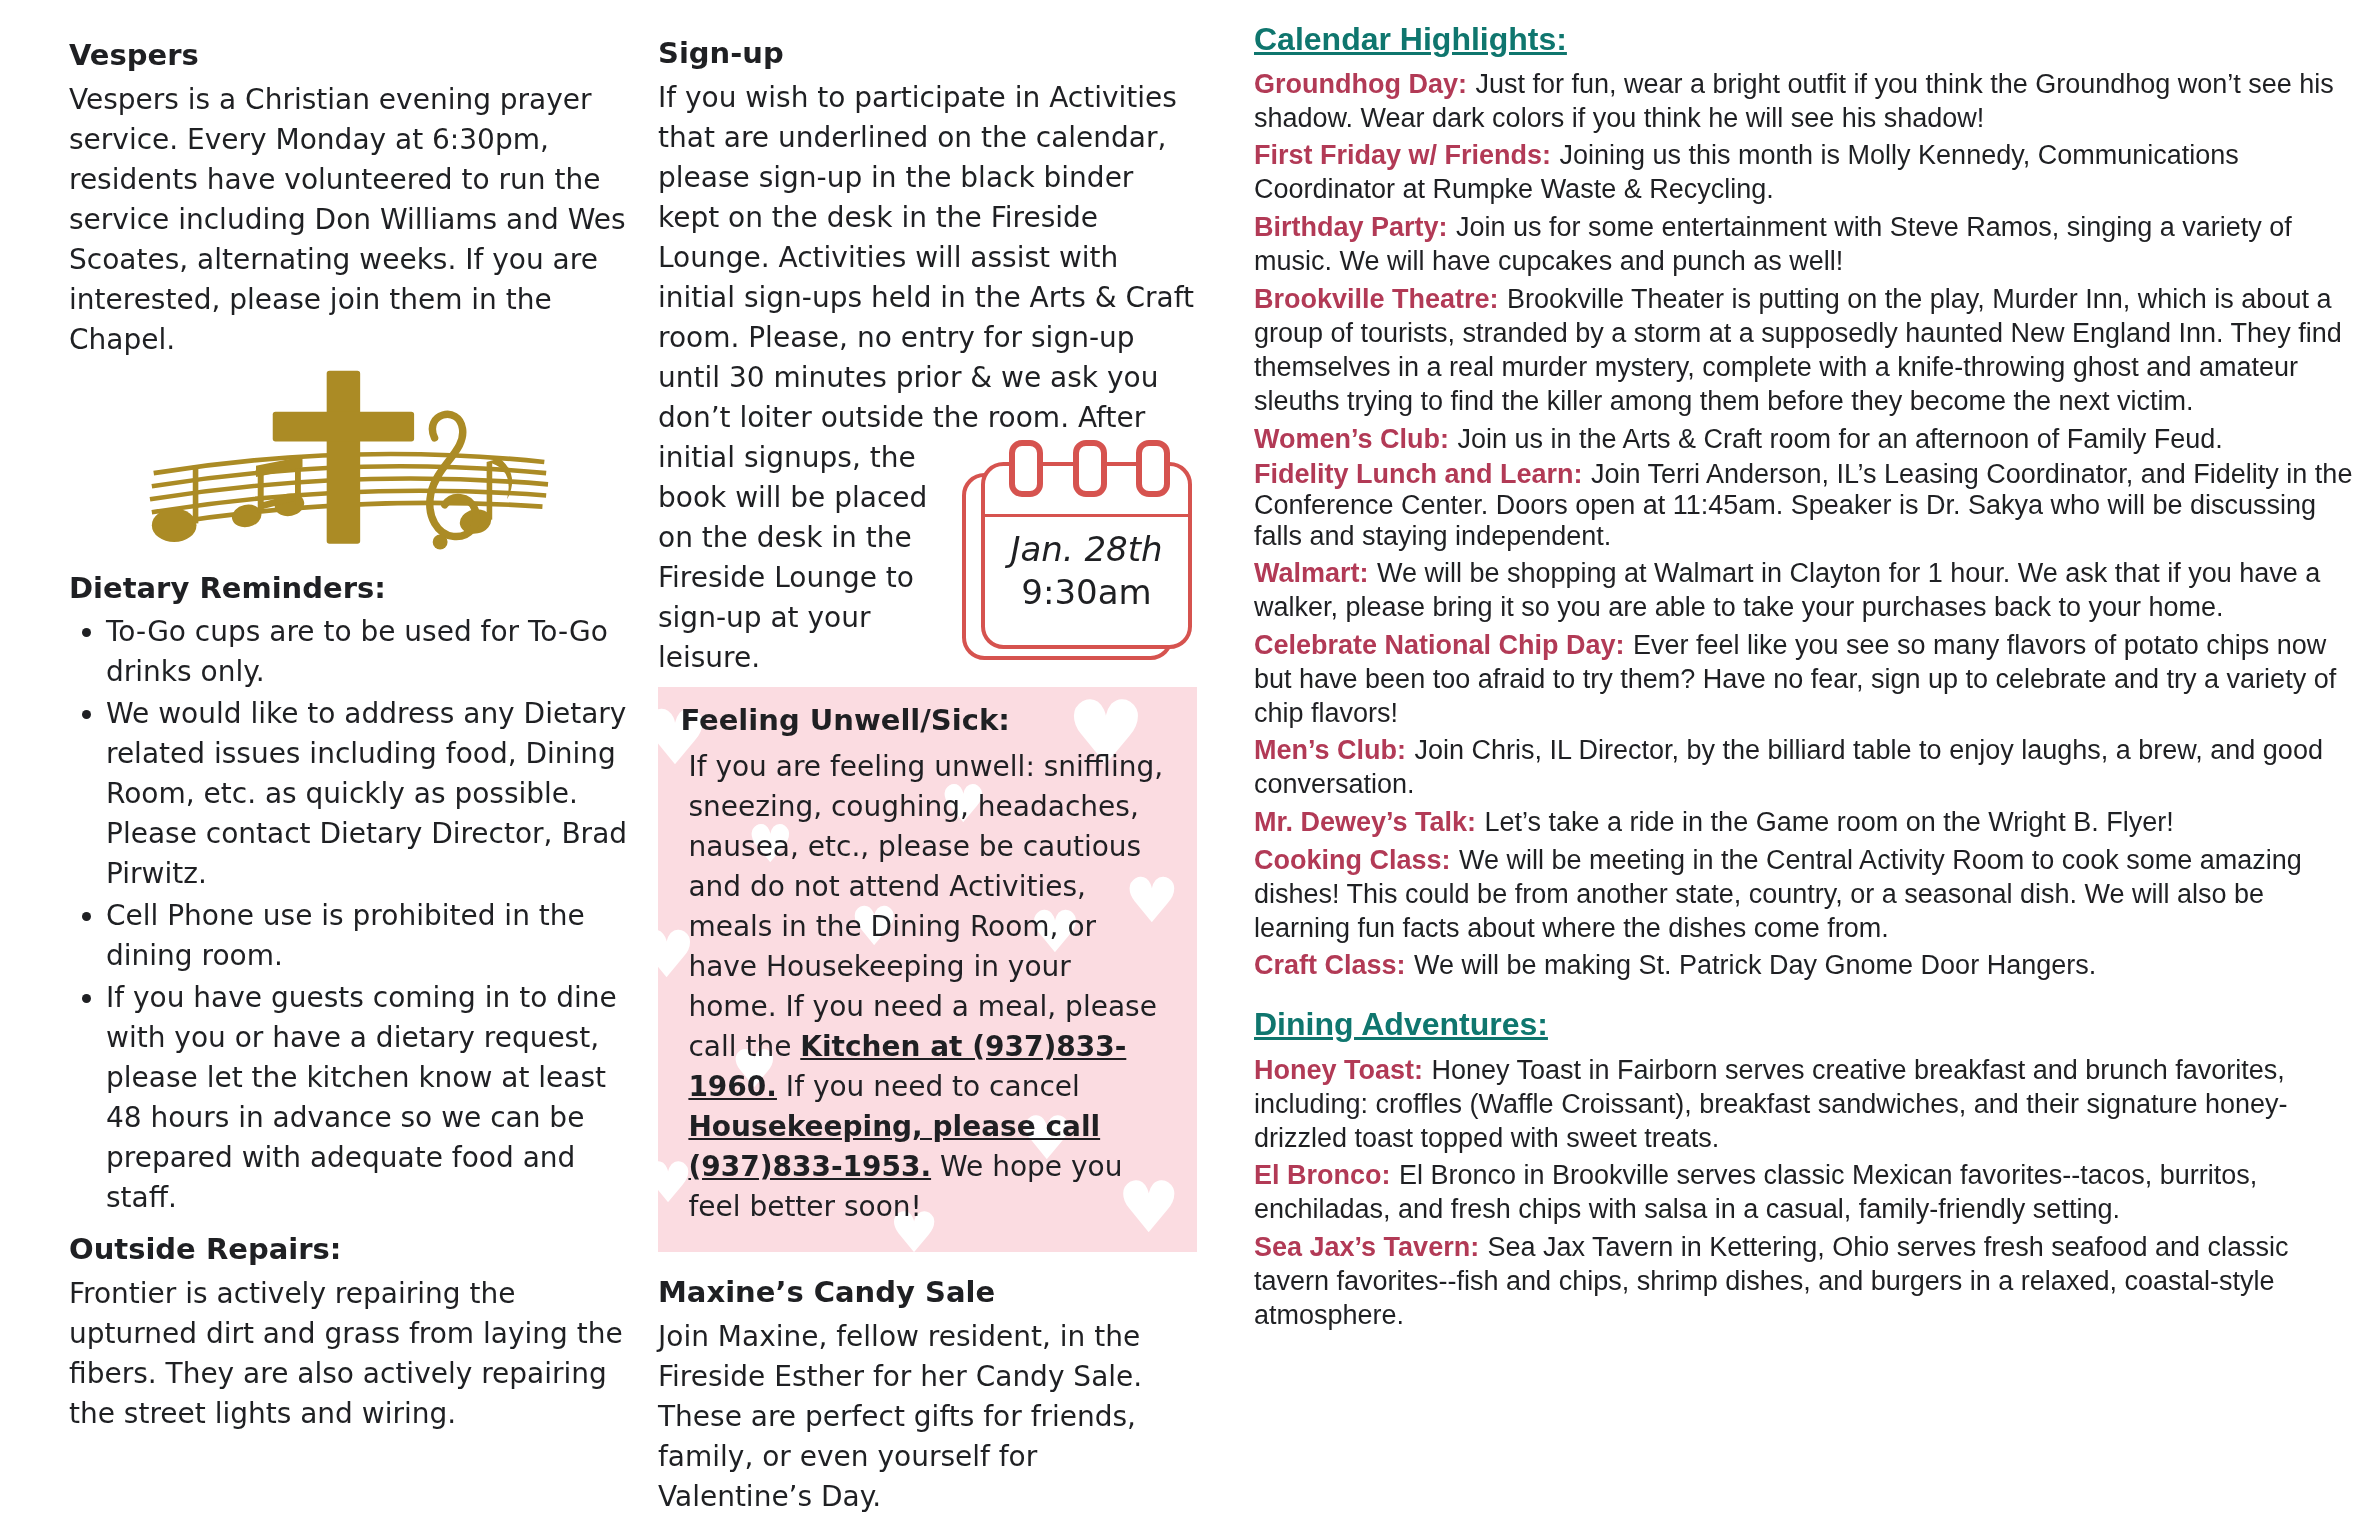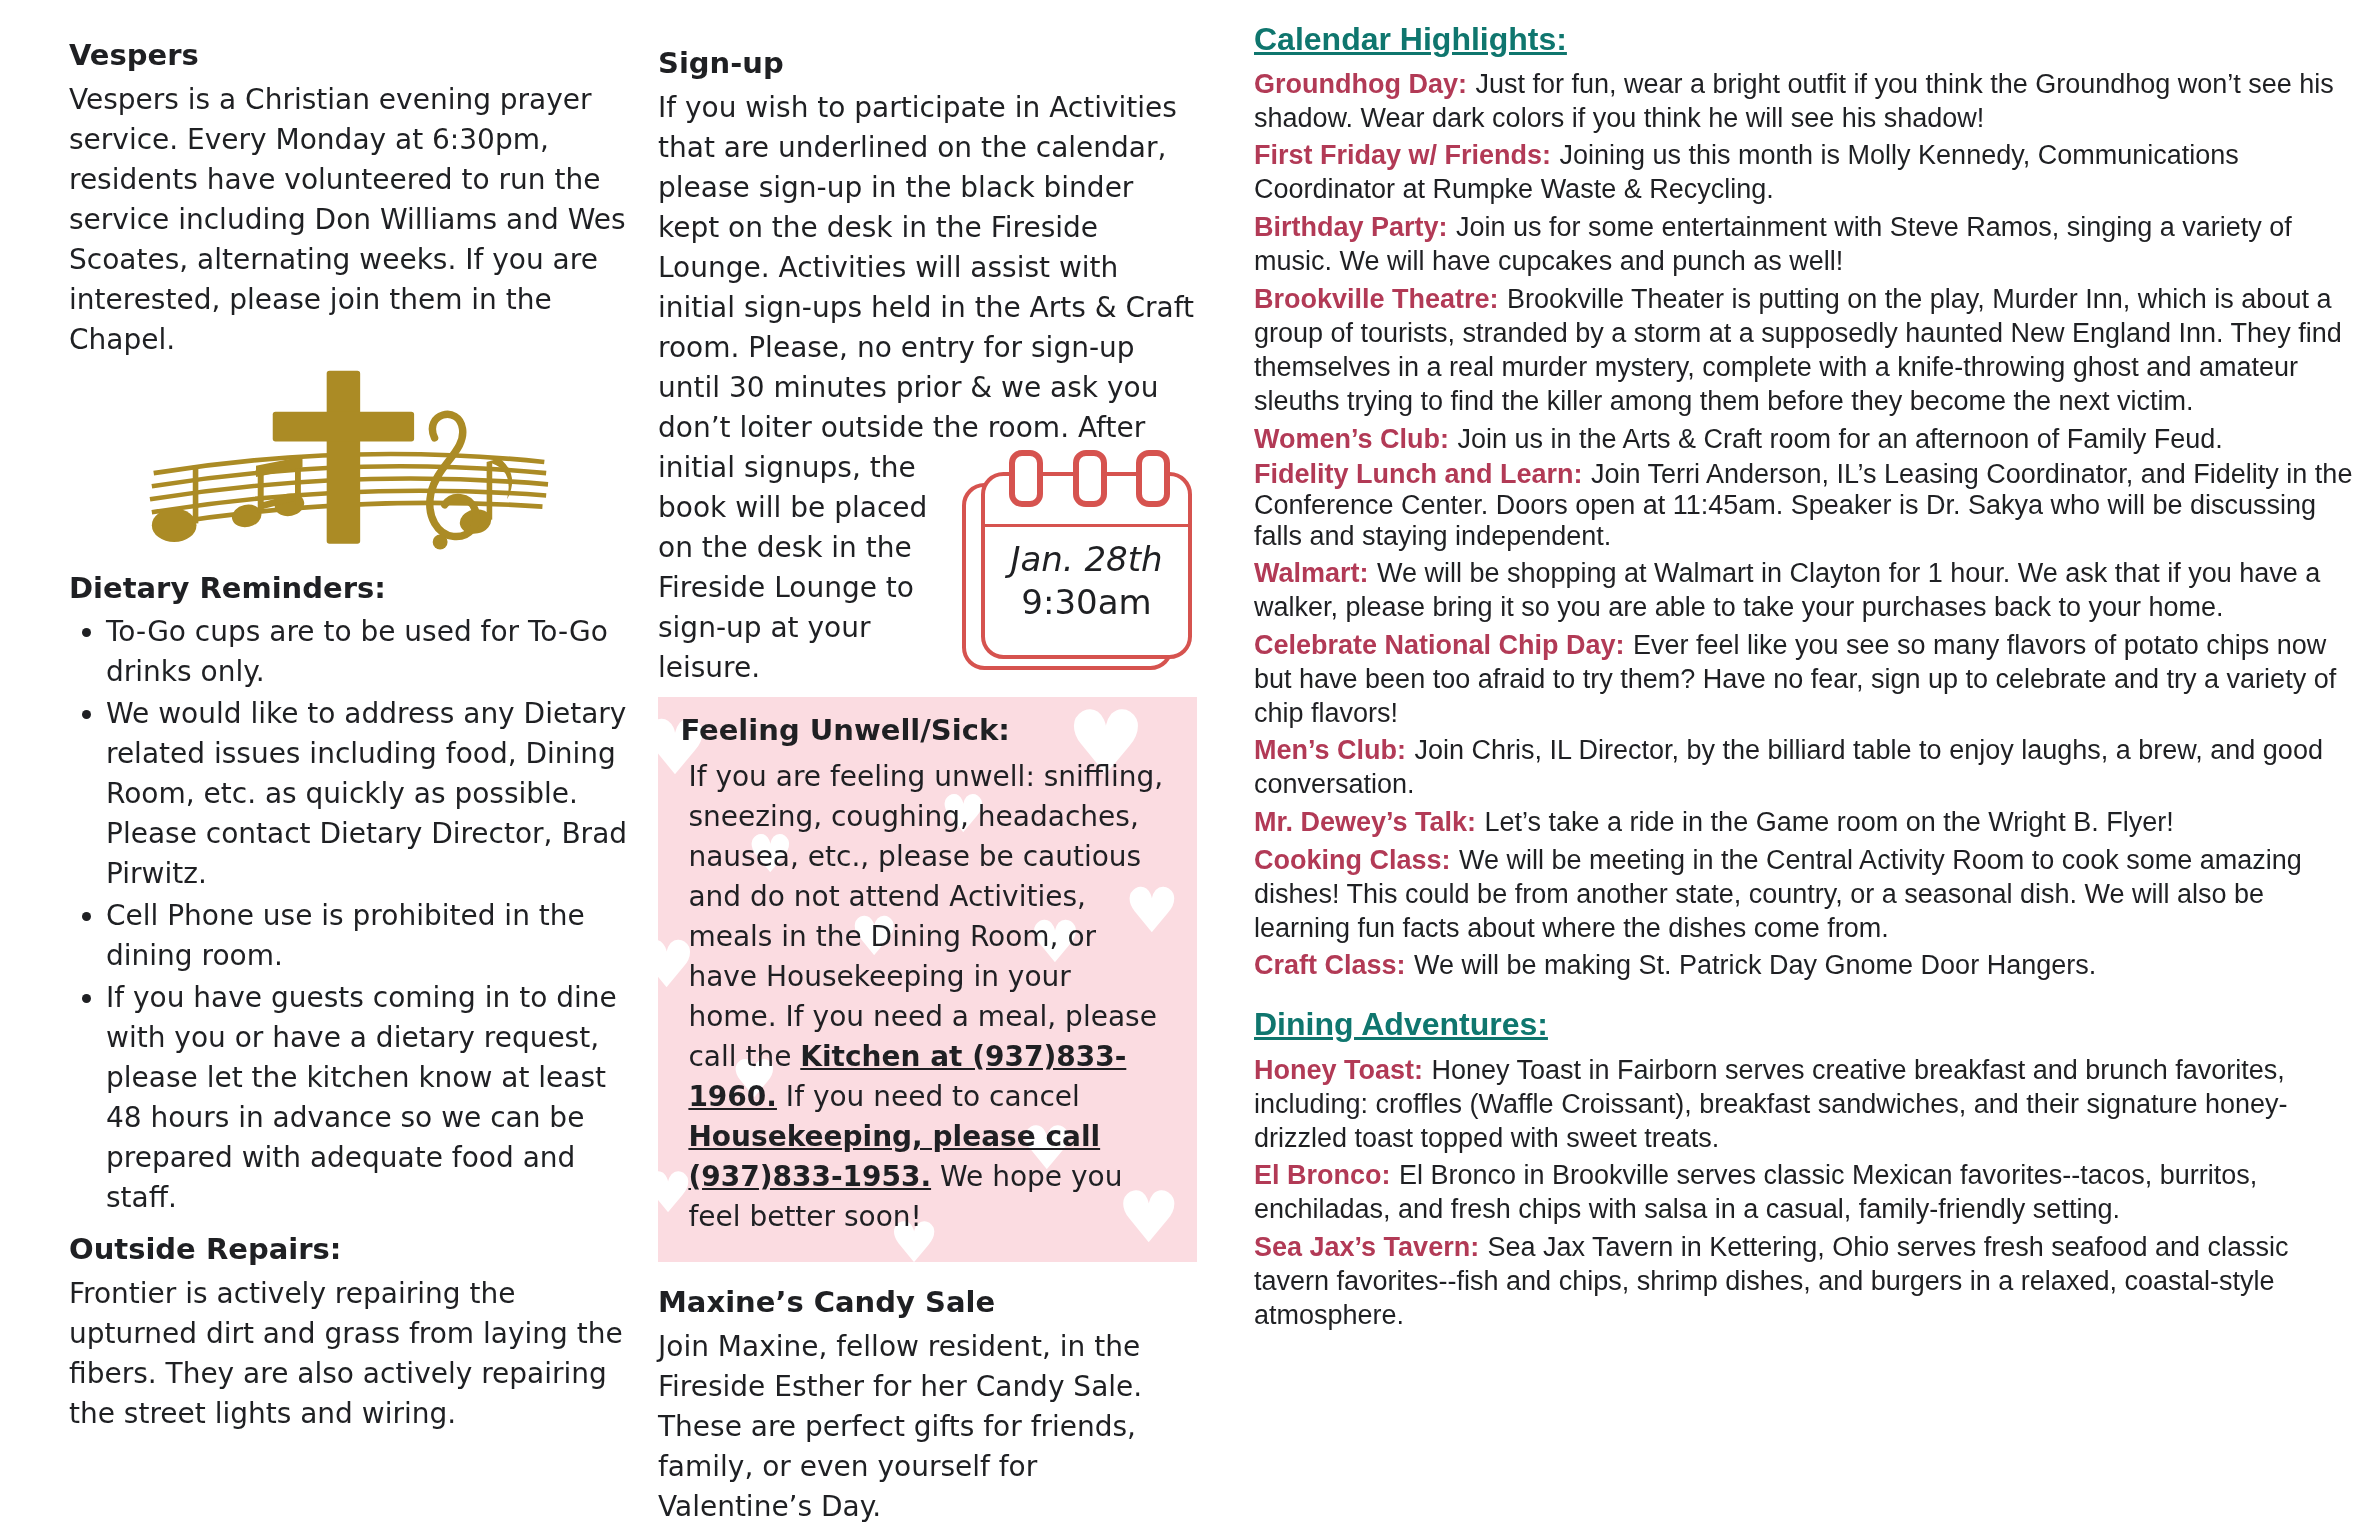--- a/index.html
+++ b/index.html
@@ -2,21 +2,21 @@
 <html style="font-size:15px"><head>
 <meta charset="utf-8">
 <style>
   html,body{margin:0;padding:0;}
   body{
     width:2377px;height:1538px;position:relative;background:#ffffff;
     font-family:"DejaVu Sans",sans-serif;color:#1f2023;overflow:hidden;
   }
   .col{position:absolute;top:0;}
   .col1{left:69px;top:37px;width:559px;}
-  .col2{left:658px;top:45px;width:539px;}
+  .col2{left:658px;top:35px;width:539px;}
   .col3{left:1254px;top:7.5px;width:1100px;font-family:"Liberation Sans",sans-serif;}
 
   
   .h-black{font-size:29px;font-weight:bold;margin:0 0 5.6px 0;line-height:37px;}
   .body-p{font-size:28px;line-height:40px;margin:0 0 7.5px 0;}
   ul.bullets{margin:1.9px 0 13px 0;padding-left:37px;}
   ul.bullets li{font-size:28px;line-height:40px;margin:0 0 1.9px 0;}
 
   
   .decoration{width:410px;margin:9.3px auto 15px auto;display:block;}

